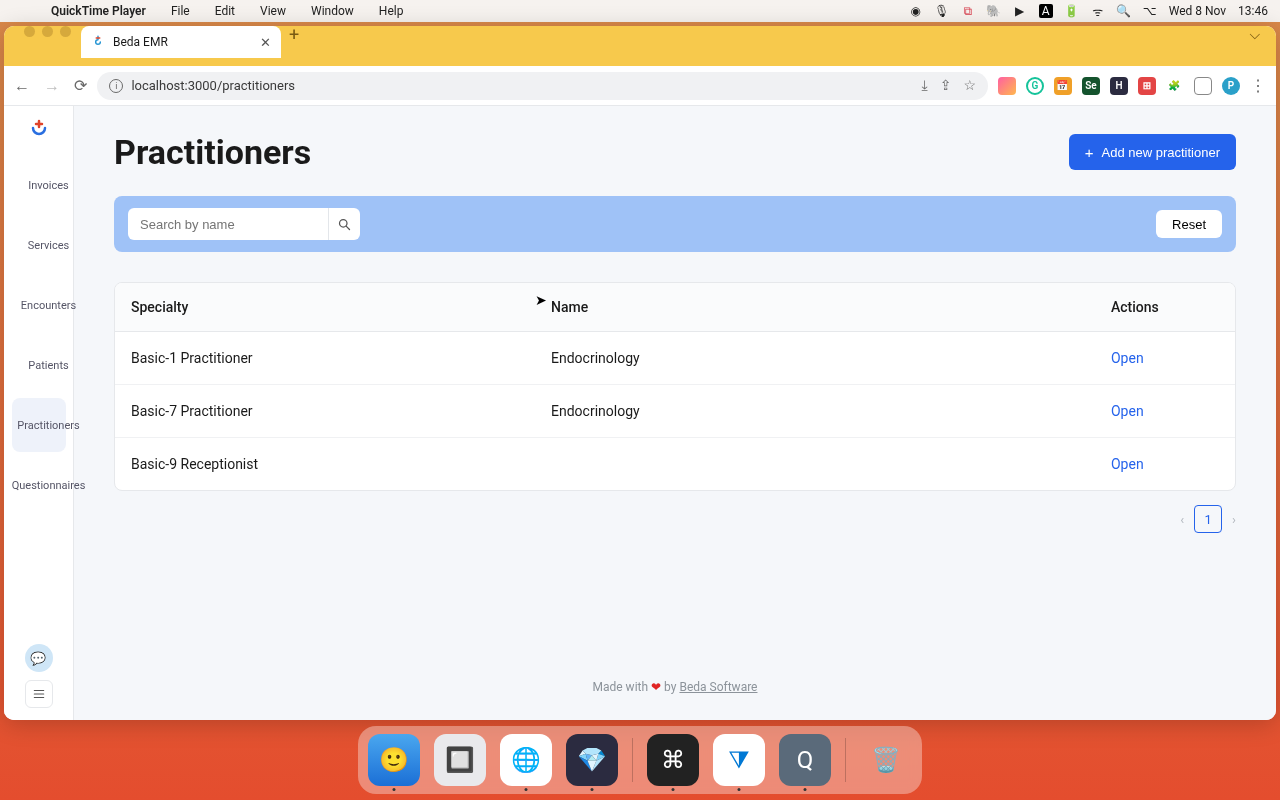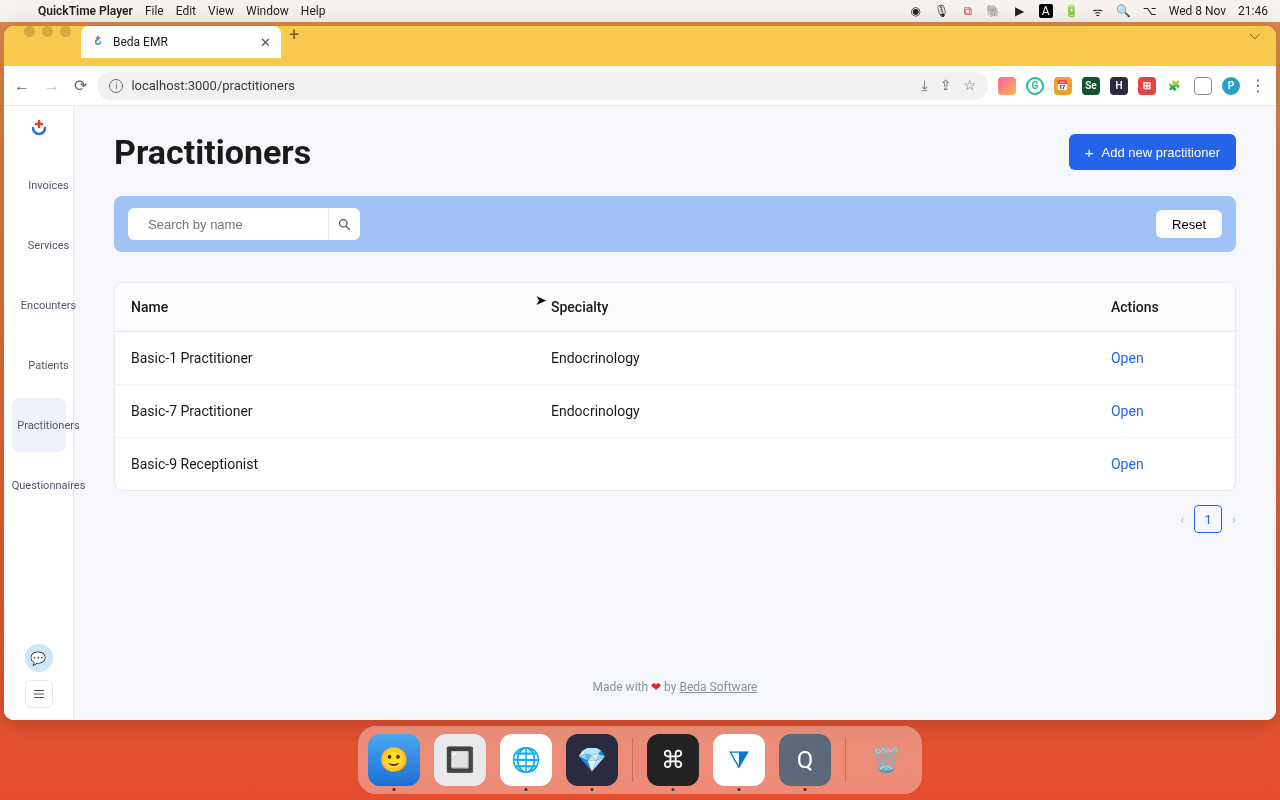--- a/index.html
+++ b/index.html
@@ -12,21 +12,21 @@
     --mac-grey:#f2f2f2;
     --chrome-yellow:#f7c94c;
     --border:#e6e8eb;
     --sidebar-w:70px;
   }
   *{box-sizing:border-box;}
   html,body{margin:0;padding:0;height:100%;width:100%;font-family:-apple-system,BlinkMacSystemFont,"Segoe UI",Roboto,Arial,sans-serif;color:var(--text);background:linear-gradient(to bottom,#d98a4a 0%,#e44d2e 100%);}
 
   
   .menubar{height:22px;background:rgba(248,248,248,0.95);display:flex;align-items:center;padding:0 12px;font-size:12px;color:#222;}
-  .menubar .left,.menubar .right{display:flex;align-items:center;gap:12px;}
+  .menubar .left,.menubar .right{display:flex;align-items:center;gap:25px;}
   .menubar .right{margin-left:auto;gap:12px;}
   .menubar .appname{font-weight:600;}
   .menubar .icon{width:14px;height:14px;display:inline-flex;align-items:center;justify-content:center;font-size:12px;}
 
   
   .browser{position:absolute;left:4px;right:4px;top:26px;bottom:80px;border-radius:10px;overflow:hidden;background:#fff;box-shadow:0 4px 24px rgba(0,0,0,0.2);}
   .tabbar{height:40px;background:var(--chrome-yellow);display:flex;align-items:flex-start;padding:0 16px;}
   .traffic{display:flex;gap:7px;margin:0 10px 12px 4px;align-items:center;}
   .traffic span{width:11px;height:11px;border-radius:50%;background:#d6a93c;}
   .tab{background:#fff;height:32px;border-radius:8px 8px 0 0;display:flex;align-items:center;padding:0 10px;gap:8px;font-size:12px;min-width:200px;}
@@ -57,21 +57,21 @@
   .collapse-btn{width:28px;height:28px;border:1px solid var(--border);border-radius:6px;display:flex;align-items:center;justify-content:center;}
 
   .main{flex:1;padding:26px 40px;overflow:auto;display:flex;flex-direction:column;}
   .page-head{display:flex;align-items:center;justify-content:space-between;}
   .page-title{font-size:34px;font-weight:700;margin:0;}
   .add-btn{background:var(--blue);color:#fff;border:none;border-radius:6px;height:36px;padding:0 16px;font-size:13px;display:flex;align-items:center;gap:8px;cursor:pointer;}
   .add-btn .plus{font-size:15px;line-height:1;}
 
   .filter-bar{margin-top:24px;background:var(--blue-panel);border-radius:8px;padding:12px 14px;display:flex;align-items:center;gap:10px;}
   .search-wrap{display:flex;height:32px;}
-  .search-input{height:32px;width:200px;border:none;border-radius:6px 0 0 6px;padding:0 20px;font-size:13px;outline:none;background:#fff;}
+  .search-input{height:32px;width:200px;border:none;border-radius:6px 0 0 6px;padding:0 12px;font-size:13px;outline:none;background:#fff;}
   .search-btn{width:32px;height:32px;border:none;border-left:1px solid #e3e6ea;background:#fff;border-radius:0 6px 6px 0;display:flex;align-items:center;justify-content:center;color:#555;cursor:pointer;}
   .reset-btn{margin-left:auto;height:28px;background:#fff;border:none;border-radius:6px;padding:0 16px;font-size:13px;cursor:pointer;}
 
   .table{margin-top:30px;background:#fff;border:1px solid var(--border);border-radius:8px;overflow:hidden;}
   .thead,.trow{display:grid;grid-template-columns:1.2fr 1.6fr 0.4fr;}
   .thead{background:#fafbfc;font-size:14px;}
   .thead .cell{padding:16px 16px;font-weight:500;border-bottom:1px solid var(--border);}
   .trow .cell{padding:18px 16px;font-size:14px;border-bottom:1px solid #f0f1f3;}
   .trow:last-child .cell{border-bottom:none;}
   .open-link{color:var(--link);cursor:pointer;}
@@ -109,21 +109,21 @@
     <span class="icon">🎙</span>
     <span class="icon" style="color:#d73a49;">⧉</span>
     <span class="icon">🐘</span>
     <span class="icon">▶</span>
     <span class="icon" style="background:#000;color:#fff;padding:0 3px;border-radius:2px;">A</span>
     <span class="icon">🔋</span>
     <span class="icon">ᯤ</span>
     <span class="icon">🔍</span>
     <span class="icon">⌥</span>
     <span>Wed 8 Nov</span>
-    <span>21:46</span>
+    <span>13:46</span>
   </div>
 </div>
 
 <div class="browser">
   <div class="tabbar">
     <div class="traffic">
         <span></span>
         <span></span>
         <span></span>
       </div>
@@ -250,22 +250,22 @@
                 <circle cx="10" cy="10" r="6" stroke="#555" stroke-width="2" fill="none"></circle>
                 <path d="M15 15l5 5" stroke="#555" stroke-width="2" stroke-linecap="round"></path>
               </svg>
           </button>
         </div>
         <button class="reset-btn">Reset</button>
       </div>
 
       <div class="table">
         <div class="thead">
+          <div class="cell">Specialty</div>
           <div class="cell">Name</div>
-          <div class="cell">Specialty</div>
           <div class="cell">Actions</div>
         </div>
         <div class="trow">
           <div class="cell">Basic-1 Practitioner</div>
           <div class="cell">Endocrinology</div>
           <div class="cell"><span class="open-link">Open</span></div>
         </div>
         <div class="trow">
           <div class="cell">Basic-7 Practitioner</div>
           <div class="cell">Endocrinology</div>

